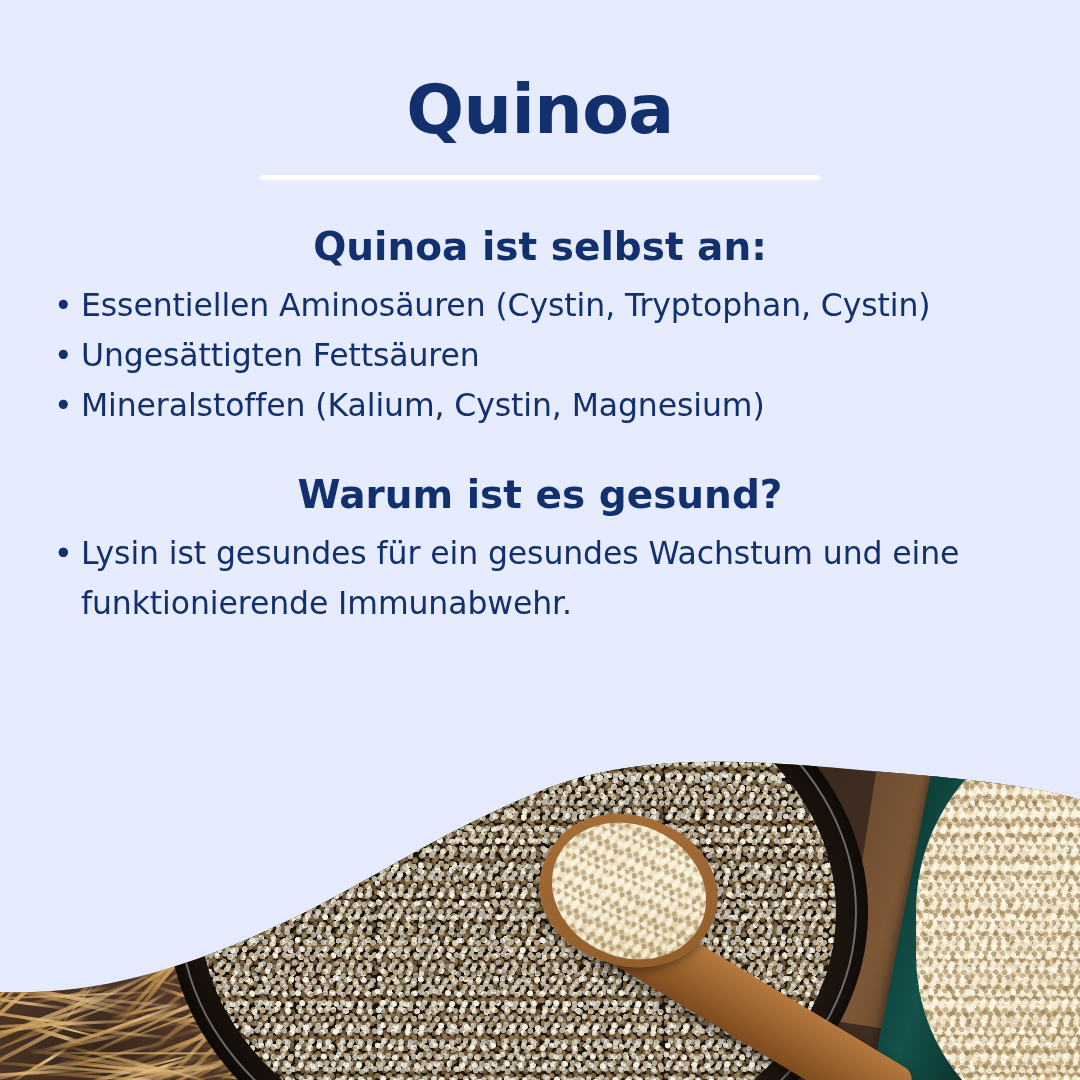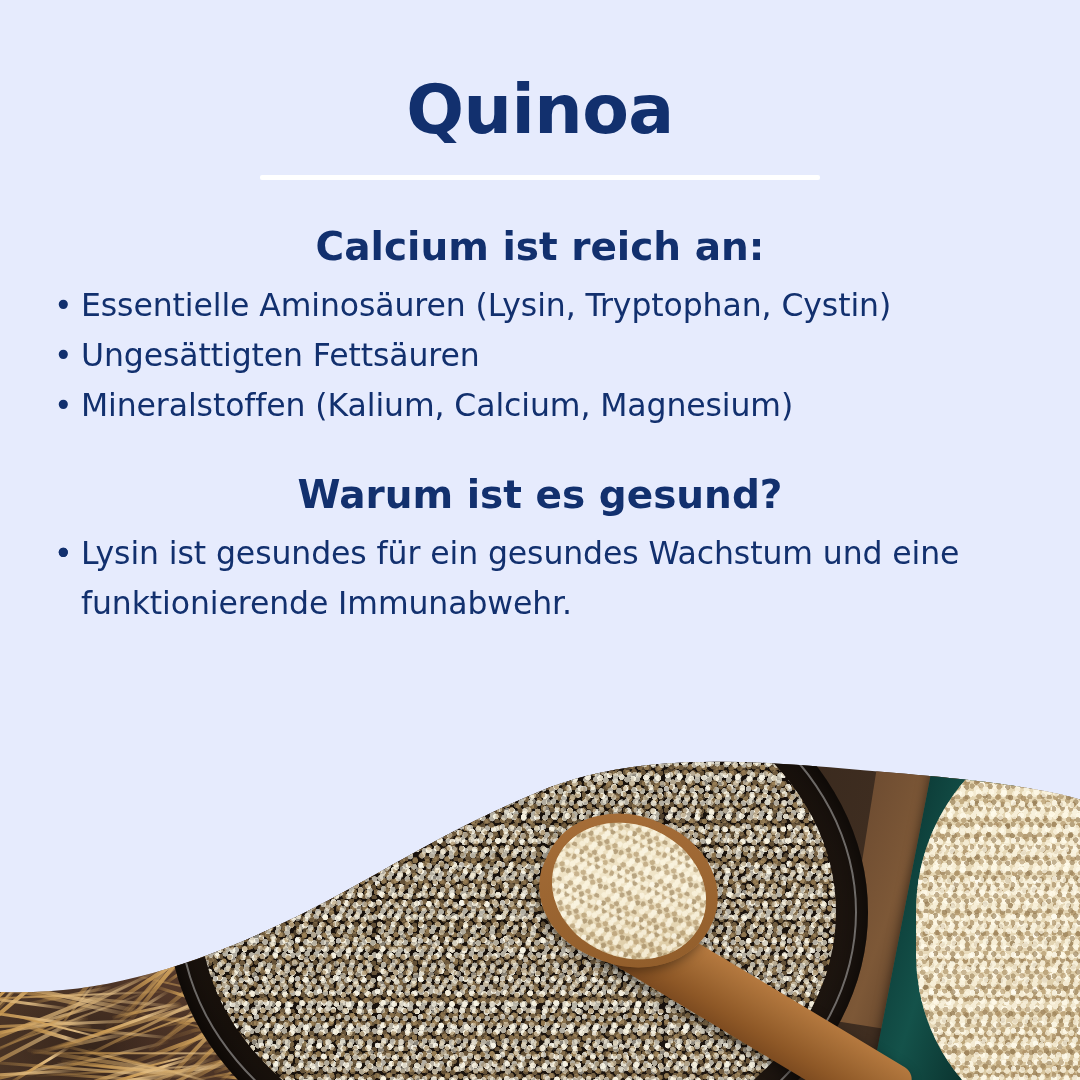--- a/index.html
+++ b/index.html
@@ -340,33 +340,33 @@
 <div class="infographic">
 
   <div class="title-block">
     <div class="page-title">Quinoa</div>
     <div class="title-rule"></div>
   </div>
 
   <div class="content">
 
     <div class="section">
-      <div class="section-heading">Calcium ist reich an:</div>
+      <div class="section-heading">Quinoa ist selbst an:</div>
       <ul class="bullet-list">
         <li class="bullet-item">
           <span class="dot">•</span>
-          <span>Essentielle Aminosäuren (Lysin, Tryptophan, Cystin)</span>
+          <span>Essentiellen Aminosäuren (Cystin, Tryptophan, Cystin)</span>
         </li>
         <li class="bullet-item">
           <span class="dot">•</span>
           <span>Ungesättigten Fettsäuren</span>
         </li>
         <li class="bullet-item">
           <span class="dot">•</span>
-          <span>Mineralstoffen (Kalium, Calcium, Magnesium)</span>
+          <span>Mineralstoffen (Kalium, Cystin, Magnesium)</span>
         </li>
       </ul>
     </div>
 
     <div class="section-gap"></div>
 
     <div class="section">
       <div class="section-heading">Warum ist es gesund?</div>
       <ul class="bullet-list">
         <li class="bullet-item">

